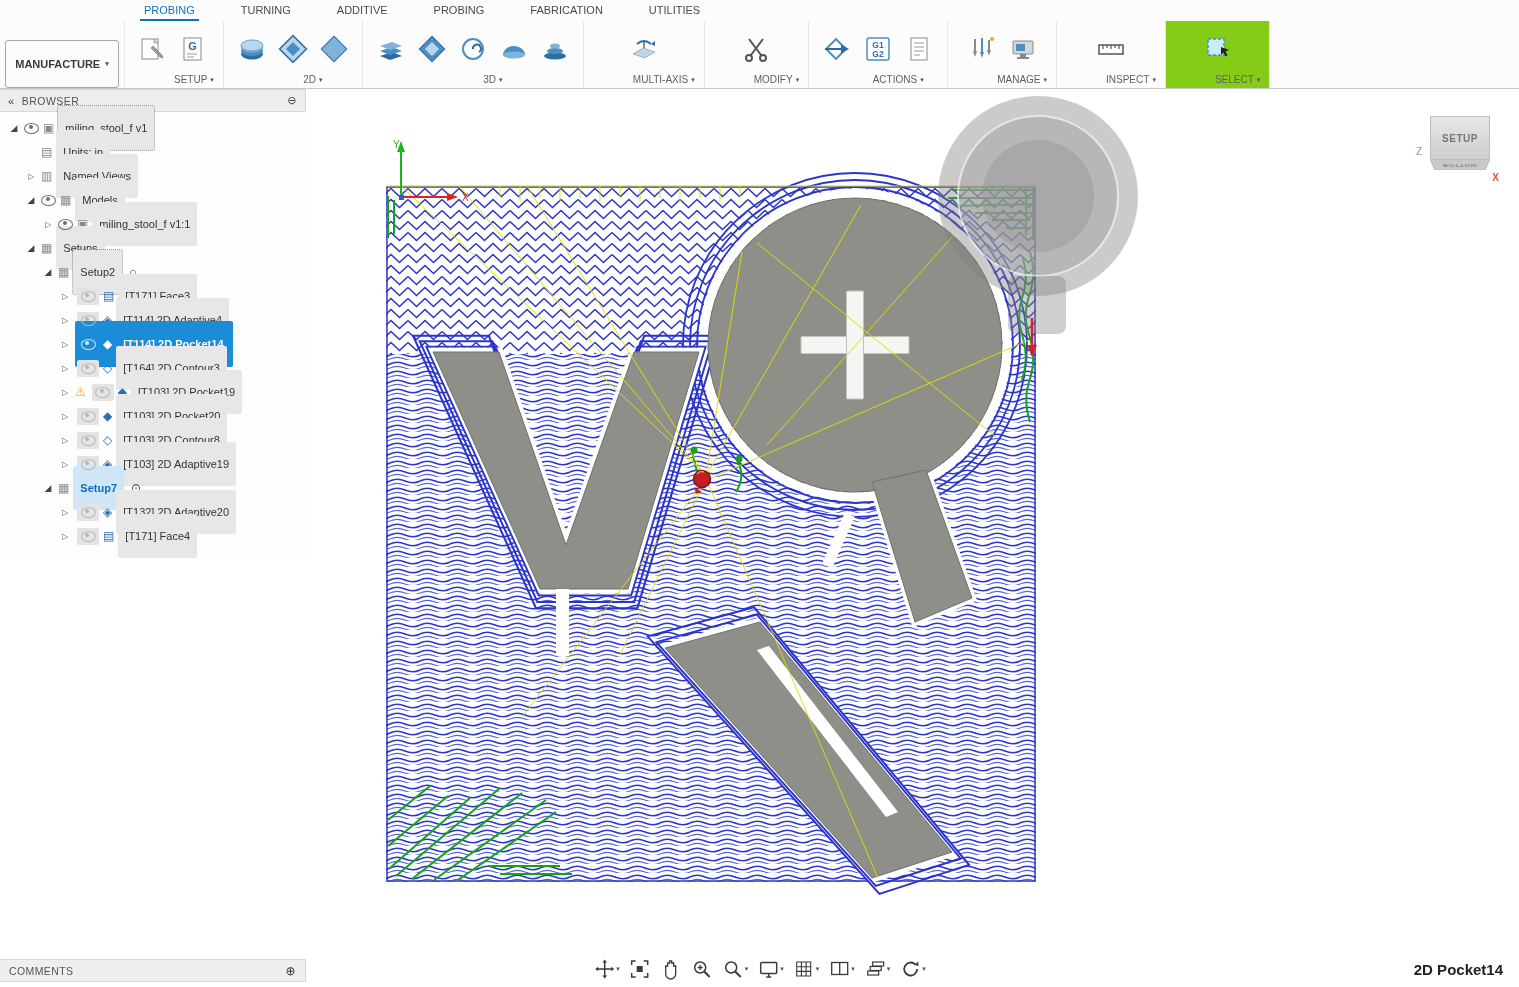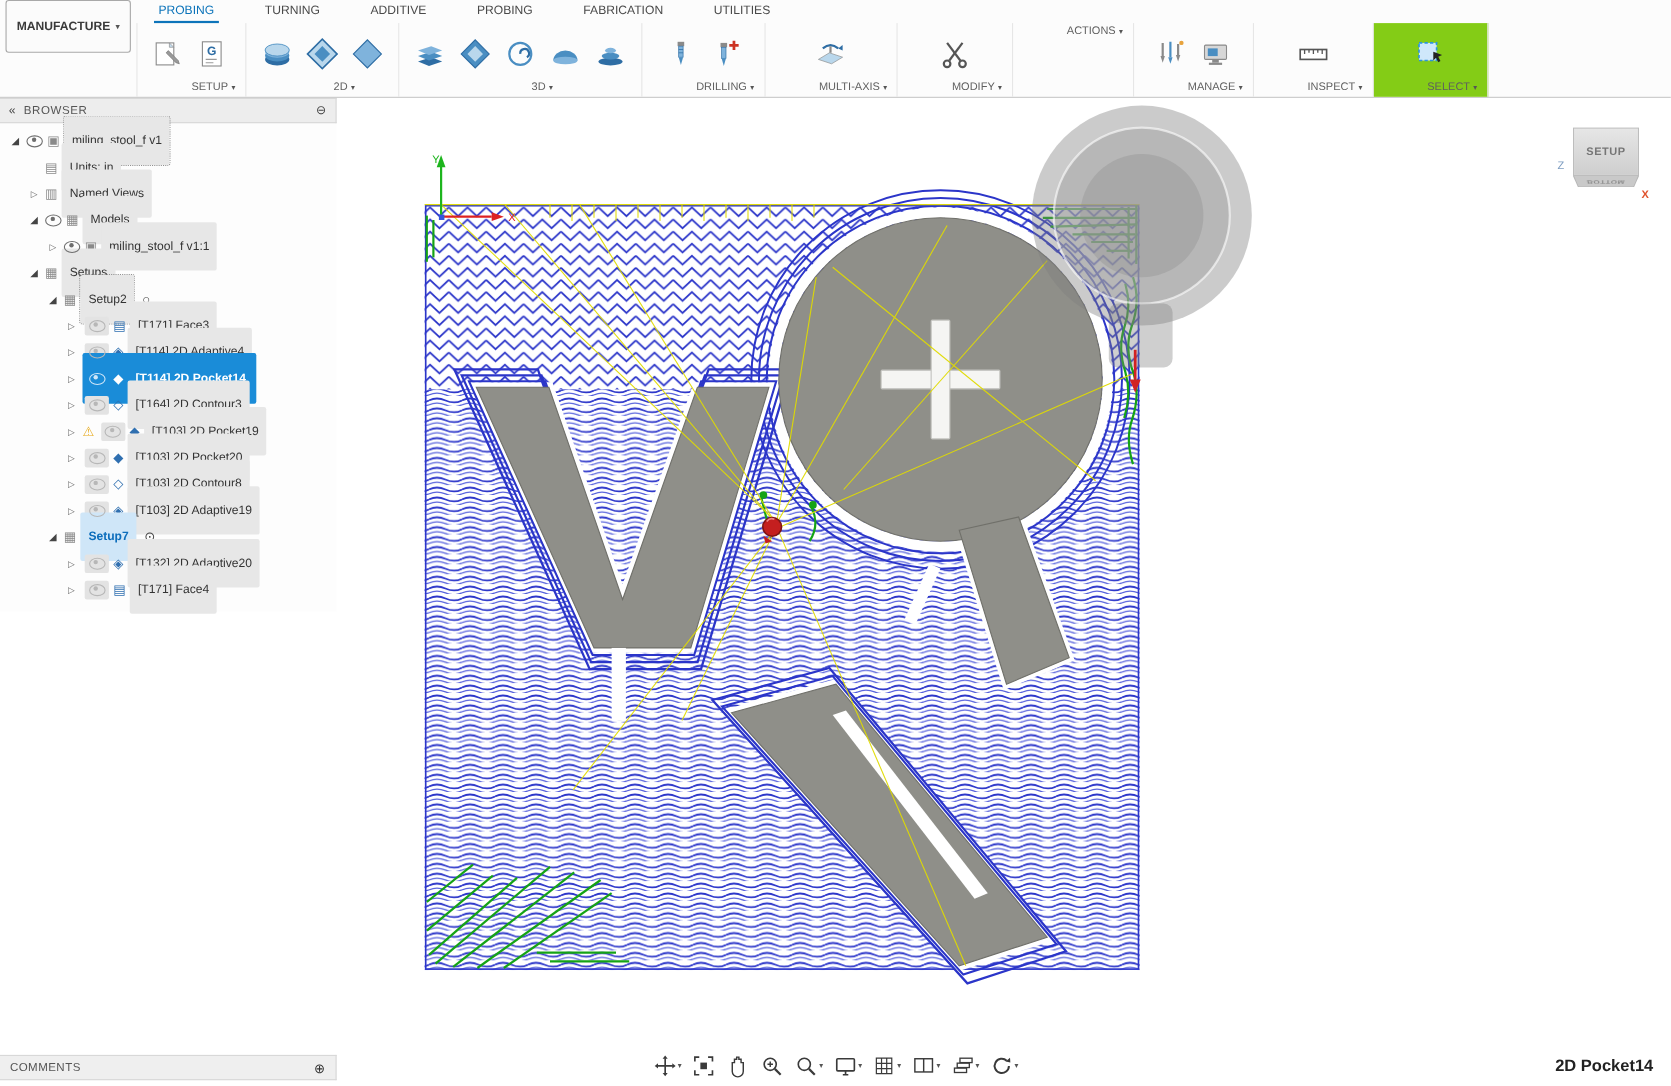--- a/index.html
+++ b/index.html
@@ -1,21 +1,21 @@
 <!DOCTYPE html>
 <html><head>
 <meta charset="utf-8">
 <style>
   html,body{margin:0;padding:0;}
   body{width:1519px;height:987px;overflow:hidden;position:relative;background:#fff;
        font-family:"Liberation Sans",sans-serif;-webkit-font-smoothing:antialiased;}
 
   
   #ribbon{position:relative;z-index:10;height:88px;background:#fcfcfc;border-bottom:1px solid #c9c9c9;display:flex;}
-  .mfg-col{width:124px;flex:none;display:flex;align-items:flex-start;justify-content:center;}
+  .mfg-col{width:124px;flex:none;display:flex;align-items:flex-end;justify-content:center;}
   .mfg-btn{border:1px solid #a8a8a8;border-radius:3px;background:#fbfbfb;padding:17px 9px;font-size:11px;
            font-weight:bold;color:#3a3a3a;display:flex;align-items:center;gap:5px;cursor:pointer;white-space:nowrap;}
   .caret{font-size:7px;color:#555;}
   .ribbon-main{flex:1;display:flex;flex-direction:column;min-width:0;}
   .tabs-row{height:21px;display:flex;align-items:flex-end;gap:38px;padding-left:16px;font-size:11px;color:#4a4a4a;}
   .tab{padding:2px 4px 3px;border-bottom:2px solid transparent;cursor:pointer;white-space:nowrap;}
   .tab.active{color:#0d74ba;border-bottom-color:#0d74ba;}
   .groups-row{flex:1;display:flex;align-items:stretch;}
   .group{display:flex;flex-direction:column;align-items:center;justify-content:space-between;
          padding:2px 9px 3px;border-right:1px solid #e6e6e6;}
@@ -330,44 +330,20 @@
               <ellipse cx="15" cy="12" rx="5" ry="2.5" fill="#7fb3dc"></ellipse>
             </svg>
           </div>
         </div>
         <div class="group-label">
           <span>3D</span>
             <span class="caret">▾</span>
         </div>
       </div>
 
-      <div class="group">
-        <div class="group-icons">
-          <div class="icon-btn">
-            <svg width="30" height="30" viewBox="0 0 30 30">
-              <rect x="12" y="4" width="6" height="4" fill="#8a8a8a"></rect>
-              <rect x="13" y="8" width="4" height="10" fill="#7fb3dc" stroke="#2e6da4" stroke-width="0.6"></rect>
-              <path d="M13 18 h4 l-2 7 z" fill="#4a8ec2"></path>
-              <path d="M13 11 h4 M13 14 h4" stroke="#2e6da4" stroke-width="0.7"></path>
-            </svg>
-          </div>
-          <div class="icon-btn">
-            <svg width="30" height="30" viewBox="0 0 30 30">
-              <rect x="10" y="5" width="6" height="4" fill="#8a8a8a"></rect>
-              <rect x="11" y="9" width="4" height="10" fill="#7fb3dc" stroke="#2e6da4" stroke-width="0.6"></rect>
-              <path d="M11 19 h4 l-2 7 z" fill="#4a8ec2"></path>
-              <path d="M21 3 h2.5 v3 h3 v2.5 h-3 v3 h-2.5 v-3 h-3 v-2.5 h3 z" fill="#cc3322"></path>
-            </svg>
-          </div>
-        </div>
-        <div class="group-label">
-          <span>DRILLING</span>
-            <span class="caret">▾</span>
-        </div>
-      </div>
 
       <div class="group">
         <div class="group-icons">
           <div class="icon-btn">
             <svg width="30" height="30" viewBox="0 0 30 30">
               <path d="M4 20 L14 14 L26 18 L16 24 Z" fill="#b9d7ec" stroke="#8a8a8a" stroke-width="0.6"></path>
               <path d="M8 10 q7 -6 14 0" fill="none" stroke="#2e6da4" stroke-width="2"></path>
               <path d="M22 10 l4 -3 l0 5 z" fill="#2e6da4"></path>
               <path d="M15 8 v6" stroke="#8a8a8a" stroke-width="2"></path>
             </svg>
@@ -390,20 +366,44 @@
             </svg>
           </div>
         </div>
         <div class="group-label">
           <span>MODIFY</span>
             <span class="caret">▾</span>
         </div>
       </div>
 
       <div class="group">
+        <div class="group-icons">
+          <div class="icon-btn">
+            <svg width="30" height="30" viewBox="0 0 30 30">
+              <g transform="rotate(45 14 15)">
+                <rect x="7" y="8" width="14" height="14" fill="none" stroke="#4a8ec2" stroke-width="2"></rect>
+              </g>
+              <path d="M3 15 H20" stroke="#2e6da4" stroke-width="2"></path>
+              <path d="M19 10.5 L27 15 L19 19.5 Z" fill="#2e6da4"></path>
+            </svg>
+          </div>
+          <div class="icon-btn">
+            <svg width="30" height="30" viewBox="0 0 30 30">
+              <rect x="4" y="4" width="22" height="22" rx="2" fill="#fff" stroke="#4a8ec2" stroke-width="1.5"></rect>
+              <text x="15" y="14" text-anchor="middle" font-size="8.5" font-weight="bold" fill="#2e6da4">G1</text>
+              <text x="15" y="23" text-anchor="middle" font-size="8.5" font-weight="bold" fill="#2e6da4">G2</text>
+            </svg>
+          </div>
+          <div class="icon-btn">
+            <svg width="30" height="30" viewBox="0 0 30 30">
+              <rect x="7" y="4" width="16" height="22" fill="#fff" stroke="#8a8a8a"></rect>
+              <path d="M10 9 h10 M10 13 h10 M10 17 h10 M10 21 h6" stroke="#9a9a9a" stroke-width="1.2"></path>
+            </svg>
+          </div>
+        </div>
         <div class="group-label">
           <span>ACTIONS</span>
             <span class="caret">▾</span>
         </div>
       </div>
 
       <div class="group">
         <div class="group-icons">
           <div class="icon-btn">
             <svg width="30" height="30" viewBox="0 0 30 30">

